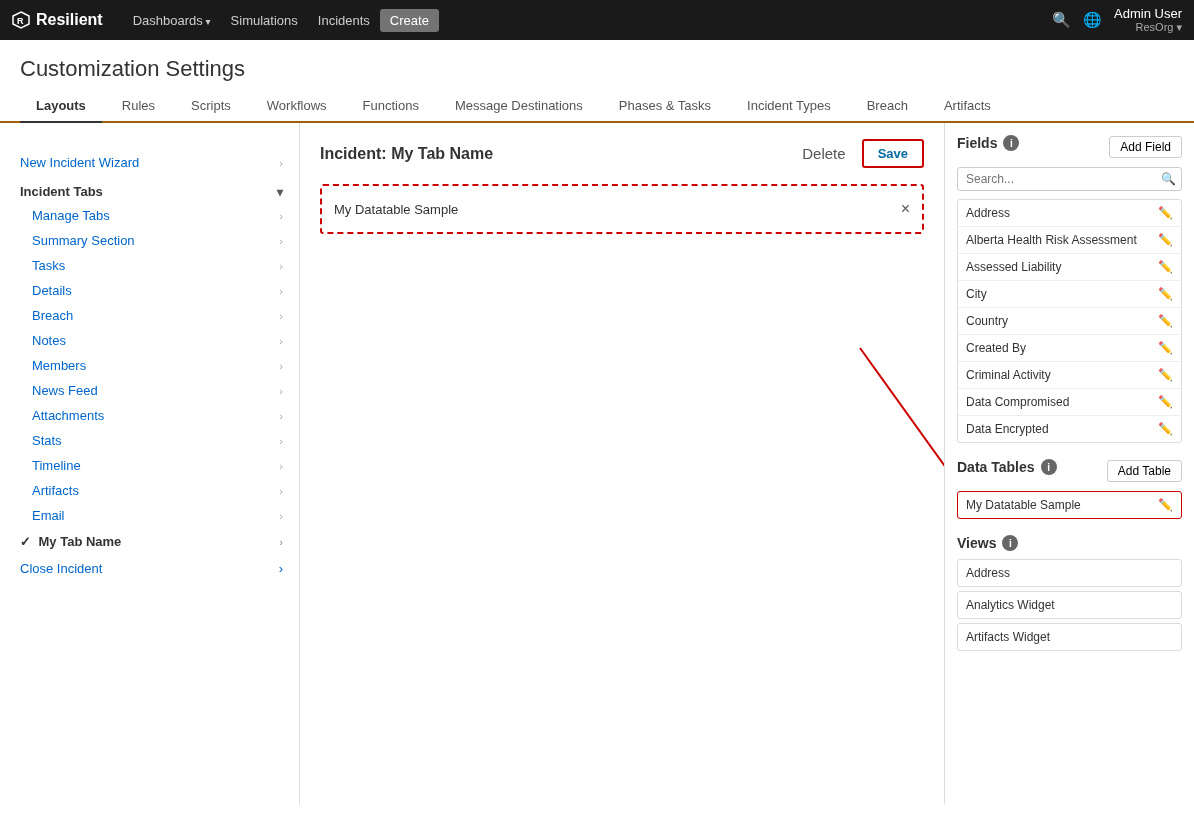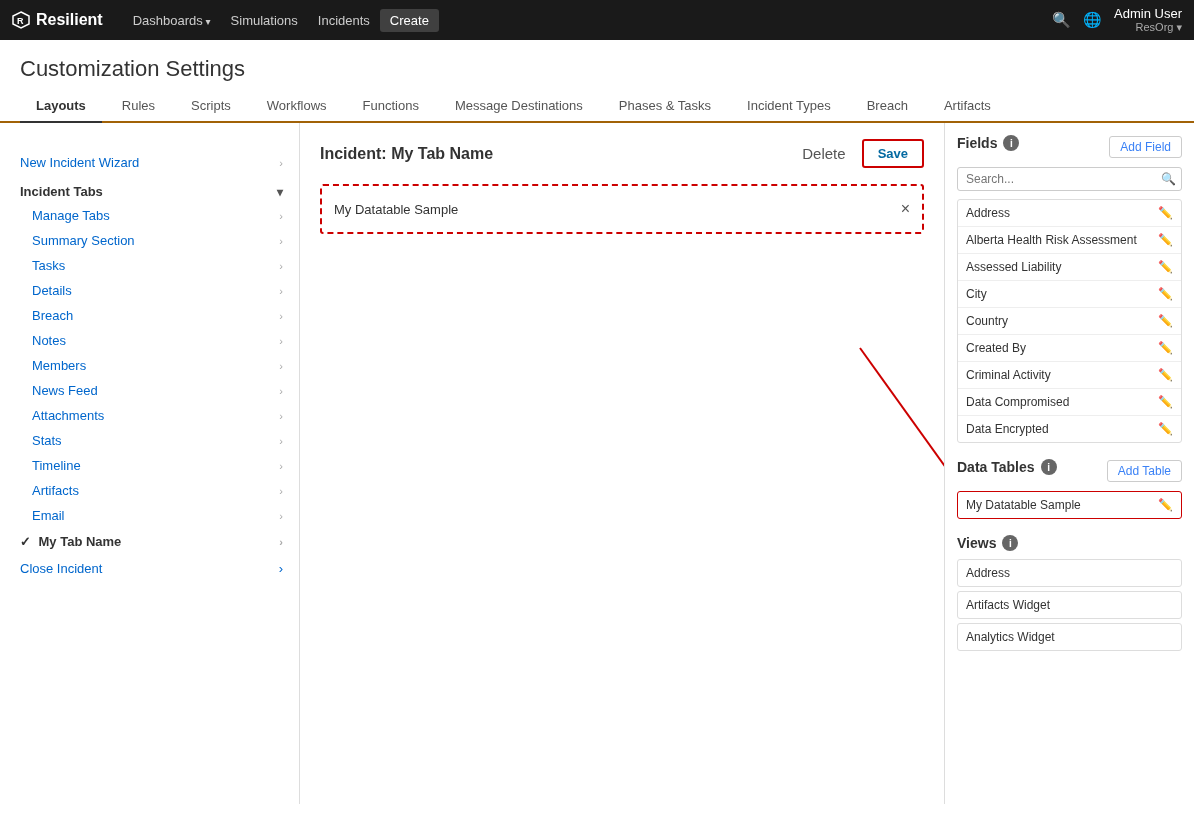--- a/index.html
+++ b/index.html
@@ -16,21 +16,21 @@
     }
     .top-nav .logo {
       display: flex;
       align-items: center;
       margin-right: 20px;
     }
     .top-nav .logo svg { margin-right: 6px; }
     .top-nav .logo-text { font-size: 16px; font-weight: bold; color: #fff; }
     .nav-links { display: flex; align-items: center; gap: 0; flex: 1; }
     .nav-link { color: #ccc; text-decoration: none; padding: 4px 10px; font-size: 13px; border-radius: 3px; cursor: pointer; }
-    .nav-link.active { background: #404040; color: #fff; }
+    .nav-link.active { background: #737373; color: #fff; }
     .nav-link.with-arrow::after { content: ' ▾'; font-size: 10px; }
     .nav-right { display: flex; align-items: center; gap: 12px; color: #ccc; font-size: 13px; }
     .nav-right .user-info { text-align: right; }
     .nav-right .user-name { color: #fff; font-size: 13px; }
     .nav-right .user-org { color: #aaa; font-size: 11px; }
 
     
     .page-title-area { padding: 16px 20px 8px; }
     .page-title-area h1 { font-size: 22px; font-weight: normal; color: #333; }
 
@@ -208,21 +208,21 @@
       height: 16px;
       border-radius: 50%;
       background: #666;
       color: #fff;
       font-size: 10px;
       font-weight: bold;
     }
     .add-btn {
       background: #fff;
       border: 1px solid #ccc;
-      color: #3b82f6;
+      color: #000000;
       cursor: pointer;
       font-size: 12px;
       padding: 3px 10px;
       border-radius: 3px;
     }
     .search-wrapper { position: relative; margin-bottom: 8px; }
     .search-wrapper input { width: 100%; padding: 4px 24px 4px 8px; border: 1px solid #ccc; border-radius: 3px; font-size: 12px; }
     .search-wrapper .search-icon { position: absolute; right: 6px; top: 50%; transform: translateY(-50%); color: #999; font-size: 12px; }
 
     .field-list { border: 1px solid #ddd; border-radius: 3px; overflow: hidden; margin-bottom: 16px; }
@@ -495,21 +495,21 @@
 
     <div class="views-section">
       <div class="panel-section-title">
         <span>Views</span>
         <span class="info-icon">i</span>
       </div>
       <div class="view-item">
         <span>Address</span>
       </div>
       <div class="view-item">
+        <span>Analytics Widget</span>
+      </div>
+      <div class="view-item">
         <span>Artifacts Widget</span>
-      </div>
-      <div class="view-item">
-        <span>Analytics Widget</span>
       </div>
     </div>
 
   </div>
 </div>
 
 </body></html>

